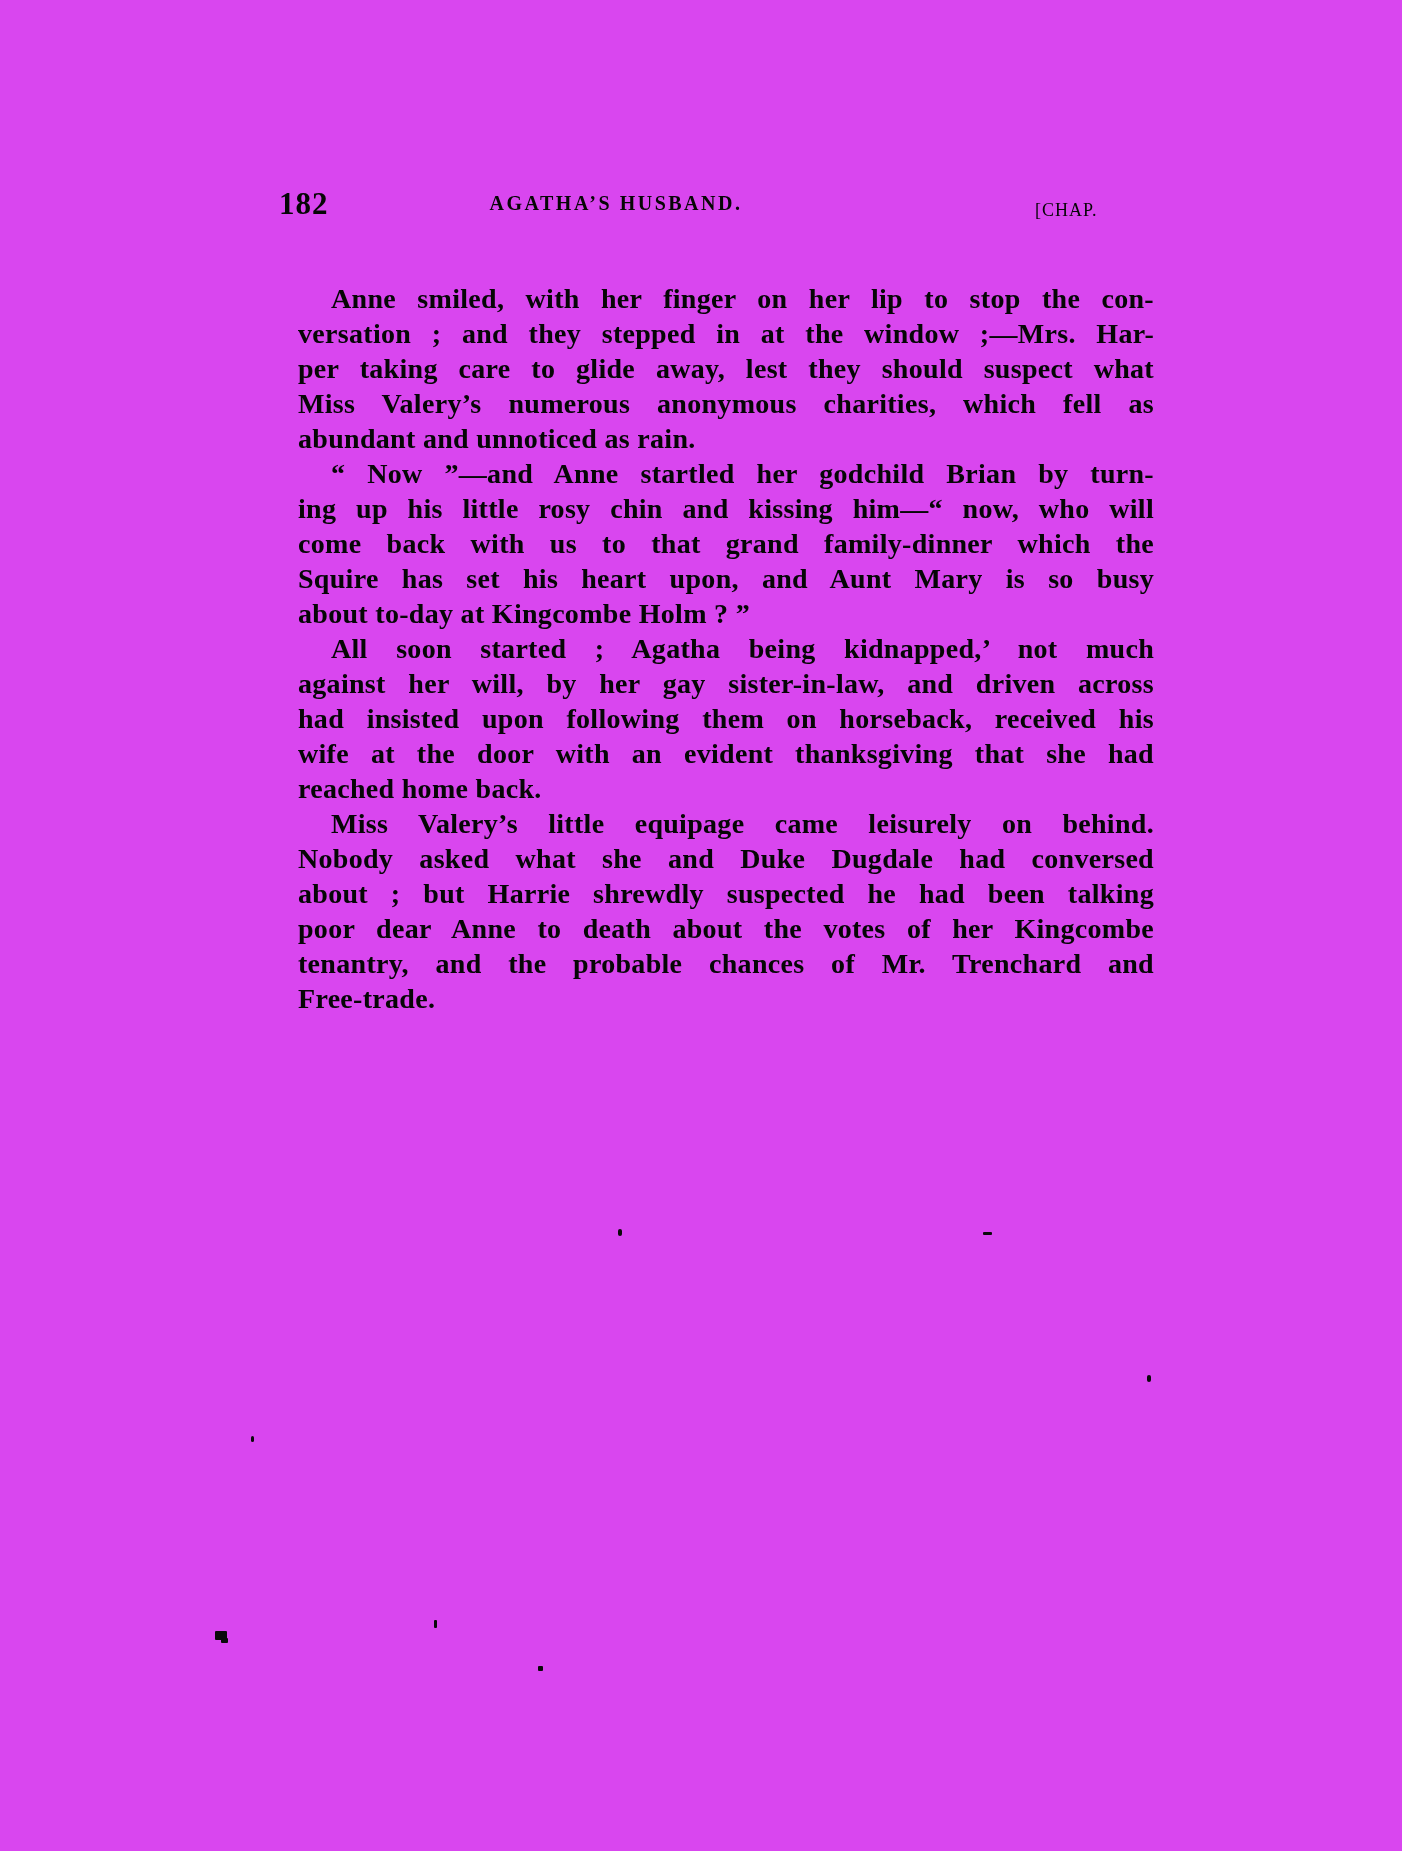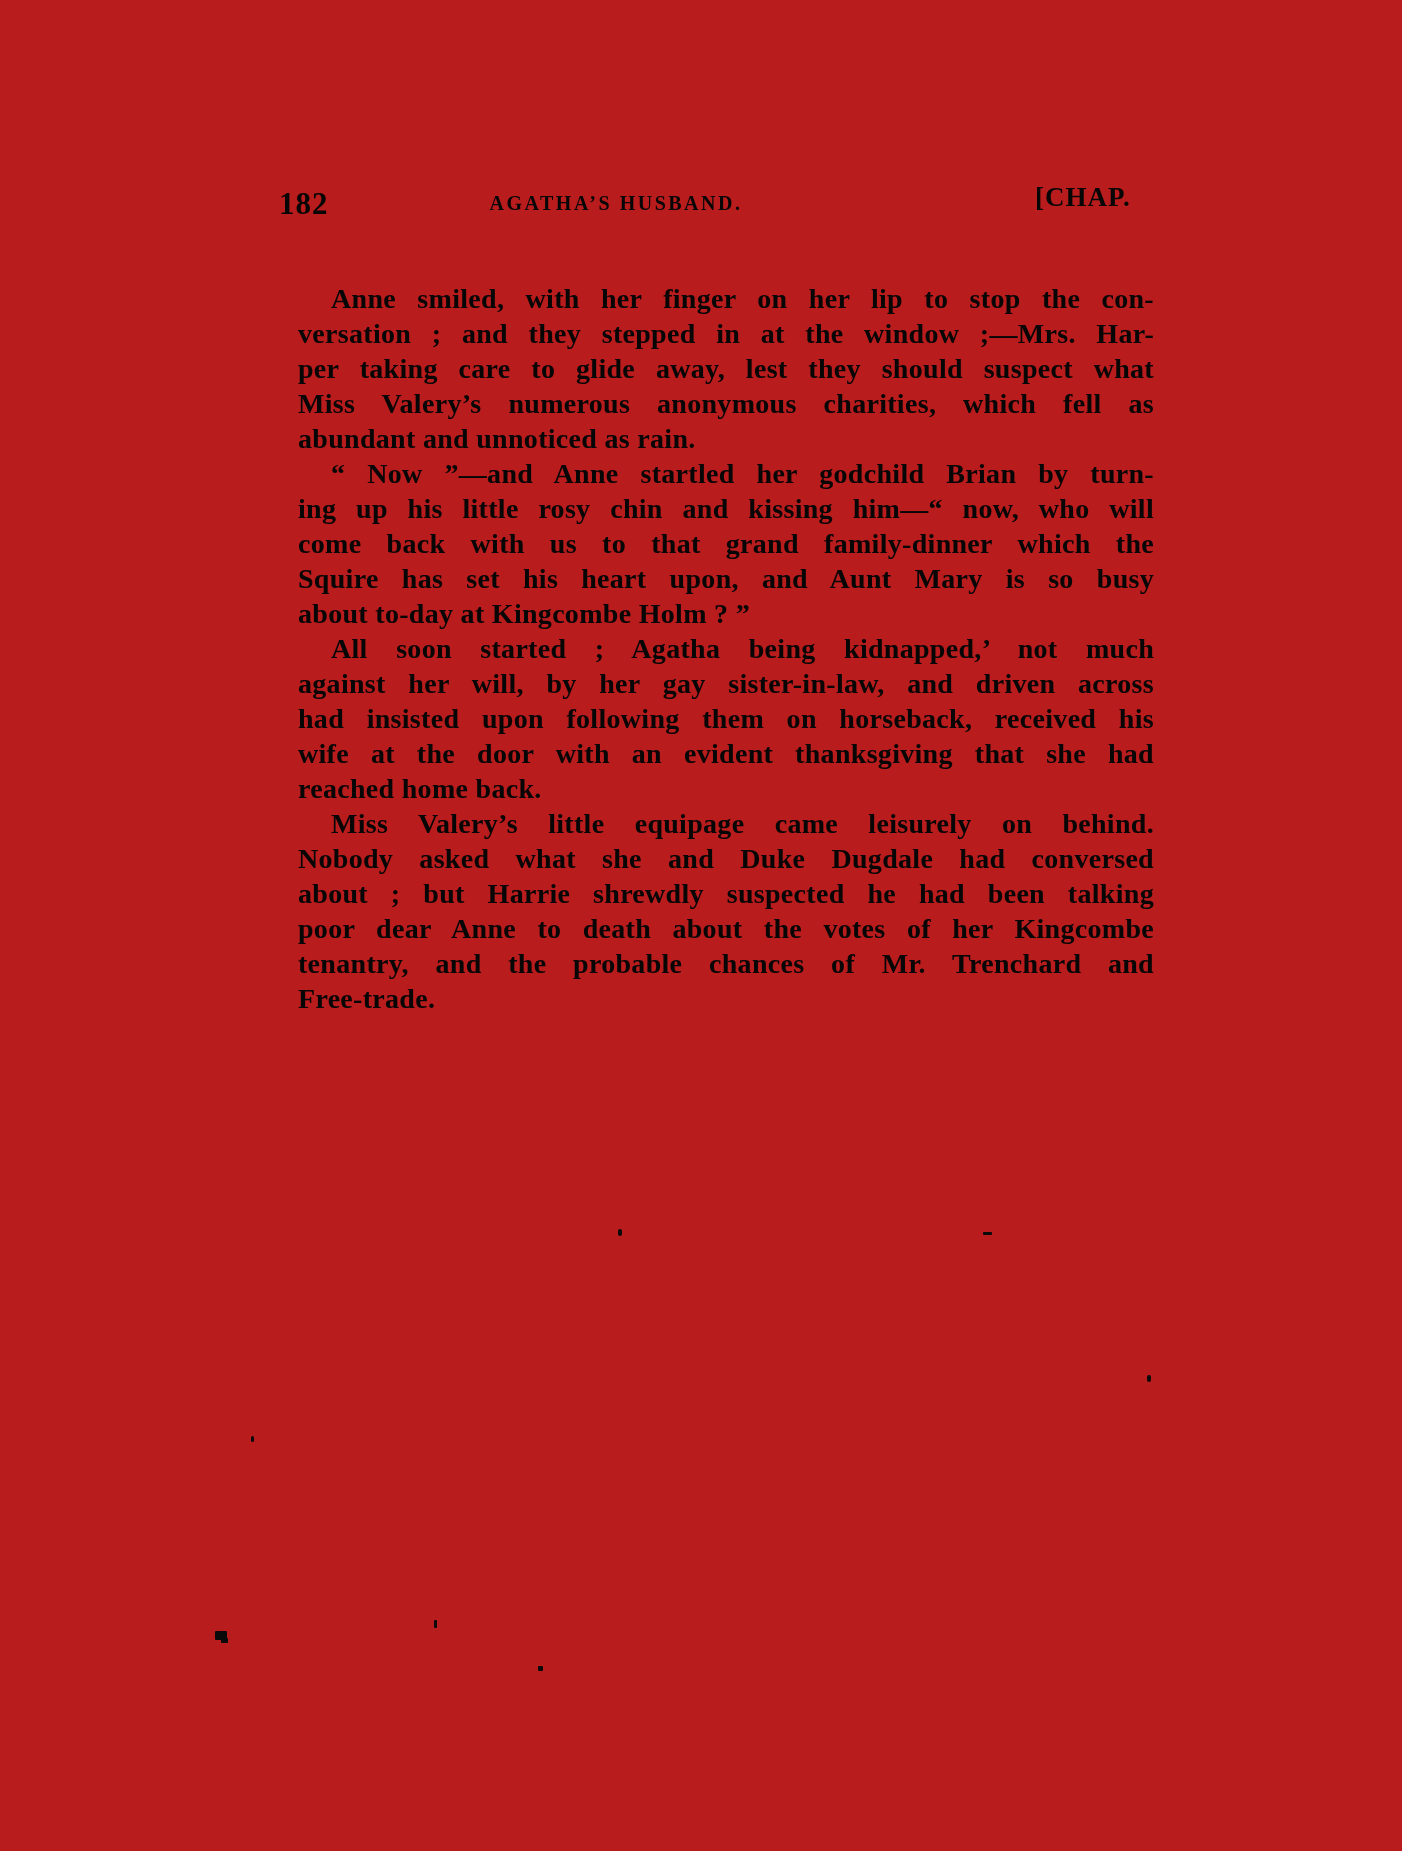--- a/index.html
+++ b/index.html
@@ -4,21 +4,21 @@
 <style>
   html, body {
     margin: 0;
     padding: 0;
     background: #ffffff;
   }
   .page {
     position: relative;
     width: 1402px;
     height: 1851px;
-    background: #b91c1c;
+    background: #d946ef;
     font-family: "Liberation Serif", serif;
     color: #060606;
     overflow: hidden;
   }
   .running-header span { position: absolute; white-space: nowrap; }
   .page-number {
     left: 279px;
     top: 186px;
     font-size: 31px;
     font-weight: bold;
@@ -27,23 +27,23 @@
   .running-title {
     left: 616px;
     top: 192px;
     transform: translateX(-50%);
     font-size: 20px;
     font-weight: bold;
     letter-spacing: 2.5px;
   }
   .chapter-label {
     left: 1035px;
-    top: 182px;
-    font-size: 27px;
-    font-weight: bold;
+    top: 200px;
+    font-size: 18px;
+    font-weight: normal;
     letter-spacing: 1px;
   }
   .text-block {
     position: absolute;
     left: 278px;
     top: 281px;
     width: 856px;
     margin-left: 20px;
   }
   .line {

